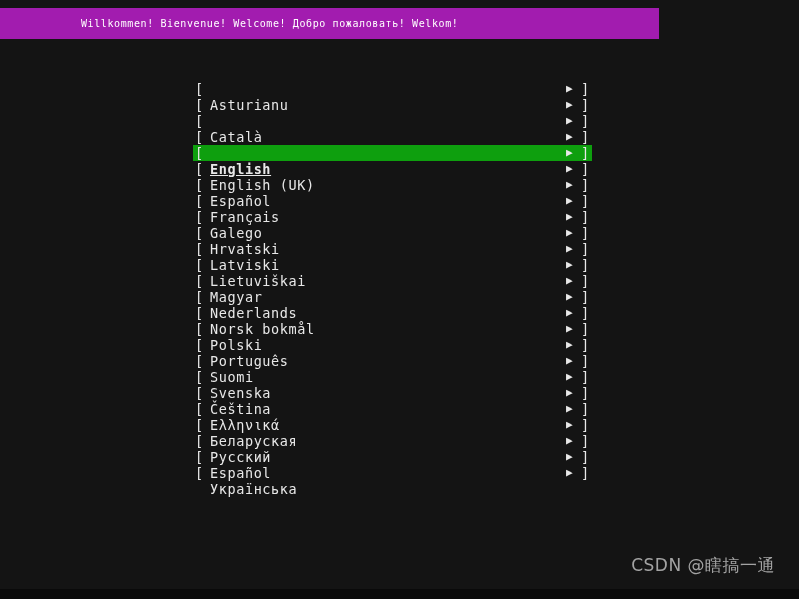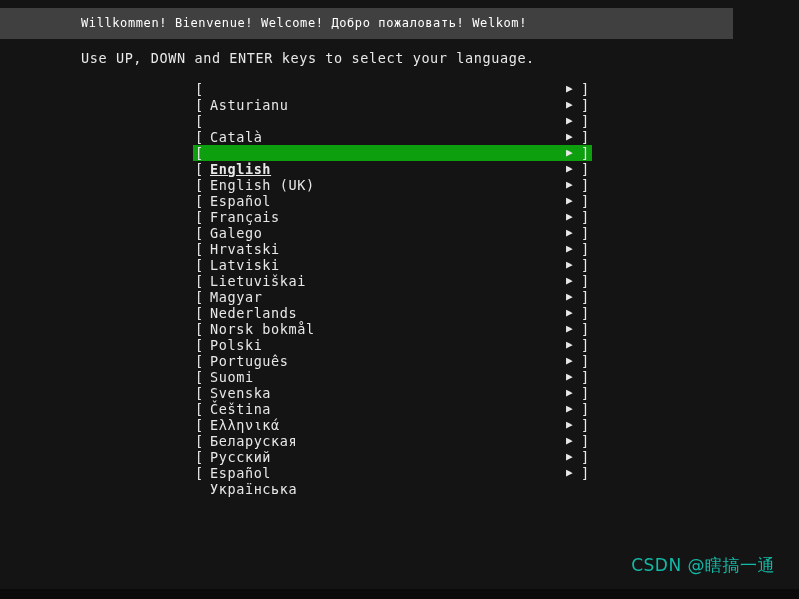--- a/index.html
+++ b/index.html
@@ -21,25 +21,25 @@
     height: 599px;
     background: #141414;
     color: #e8e8e8;
   }
 
   
   #topbar {
     position: absolute;
     left: 0;
     top: 8px;
-    width: 733px;
+    width: 659px;
     height: 31px;
-    background: #404040;
+    background: #a21caf;
     color: #ffffff;
-    font-size: 12px;
+    font-size: 10px;
     line-height: 31px;
     letter-spacing: 0.6px;
     white-space: pre;
   }
   #banner-greeting {
     position: absolute;
     left: 81px;
     top: 0;
     white-space: pre;
   }
@@ -121,21 +121,21 @@
     white-space: pre;
   }
 
   
   #watermark {
     position: absolute;
     right: 24px;
     bottom: 22px;
     font-family: "DejaVu Sans", "Liberation Sans", sans-serif;
     font-size: 17px;
-    color: #14b8a6;
+    color: #a3a3a3;
     white-space: pre;
     letter-spacing: 0.5px;
   }
 
   
   #bottom-strip {
     position: absolute;
     left: 0;
     bottom: 0;
     width: 799px;
@@ -145,21 +145,20 @@
 </style>
 </head>
 <body>
 
 <div id="screen">
 
   <div id="topbar">
     <span id="banner-greeting">Willkommen! Bienvenue! Welcome! Добро пожаловать! Welkom!</span>
   </div>
 
-  <div id="instruction">Use UP, DOWN and ENTER keys to select your language.</div>
 
   <div id="lang-list">
       <div class="lang-row"><span class="hl"></span><span class="br-open">[</span><span class="lang-name">Asturianu</span><span class="arrow">▶</span><span class="br-close">]</span></div>
       <div class="lang-row"><span class="hl"></span><span class="br-open">[</span><span class="arrow">▶</span><span class="br-close">]</span></div>
       <div class="lang-row"><span class="hl"></span><span class="br-open">[</span><span class="lang-name">Català</span><span class="arrow">▶</span><span class="br-close">]</span></div>
       <div class="lang-row"><span class="hl"></span><span class="br-open">[</span><span class="lang-name">Deutsch</span><span class="arrow">▶</span><span class="br-close">]</span></div>
       <div class="lang-row selected"><span class="hl"></span><span class="br-open">[</span><span class="lang-name">English</span><span class="arrow">▶</span><span class="br-close">]</span></div>
       <div class="lang-row"><span class="hl"></span><span class="br-open">[</span><span class="lang-name">English (UK)</span><span class="arrow">▶</span><span class="br-close">]</span></div>
       <div class="lang-row"><span class="hl"></span><span class="br-open">[</span><span class="lang-name">Español</span><span class="arrow">▶</span><span class="br-close">]</span></div>
       <div class="lang-row"><span class="hl"></span><span class="br-open">[</span><span class="lang-name">Français</span><span class="arrow">▶</span><span class="br-close">]</span></div>

